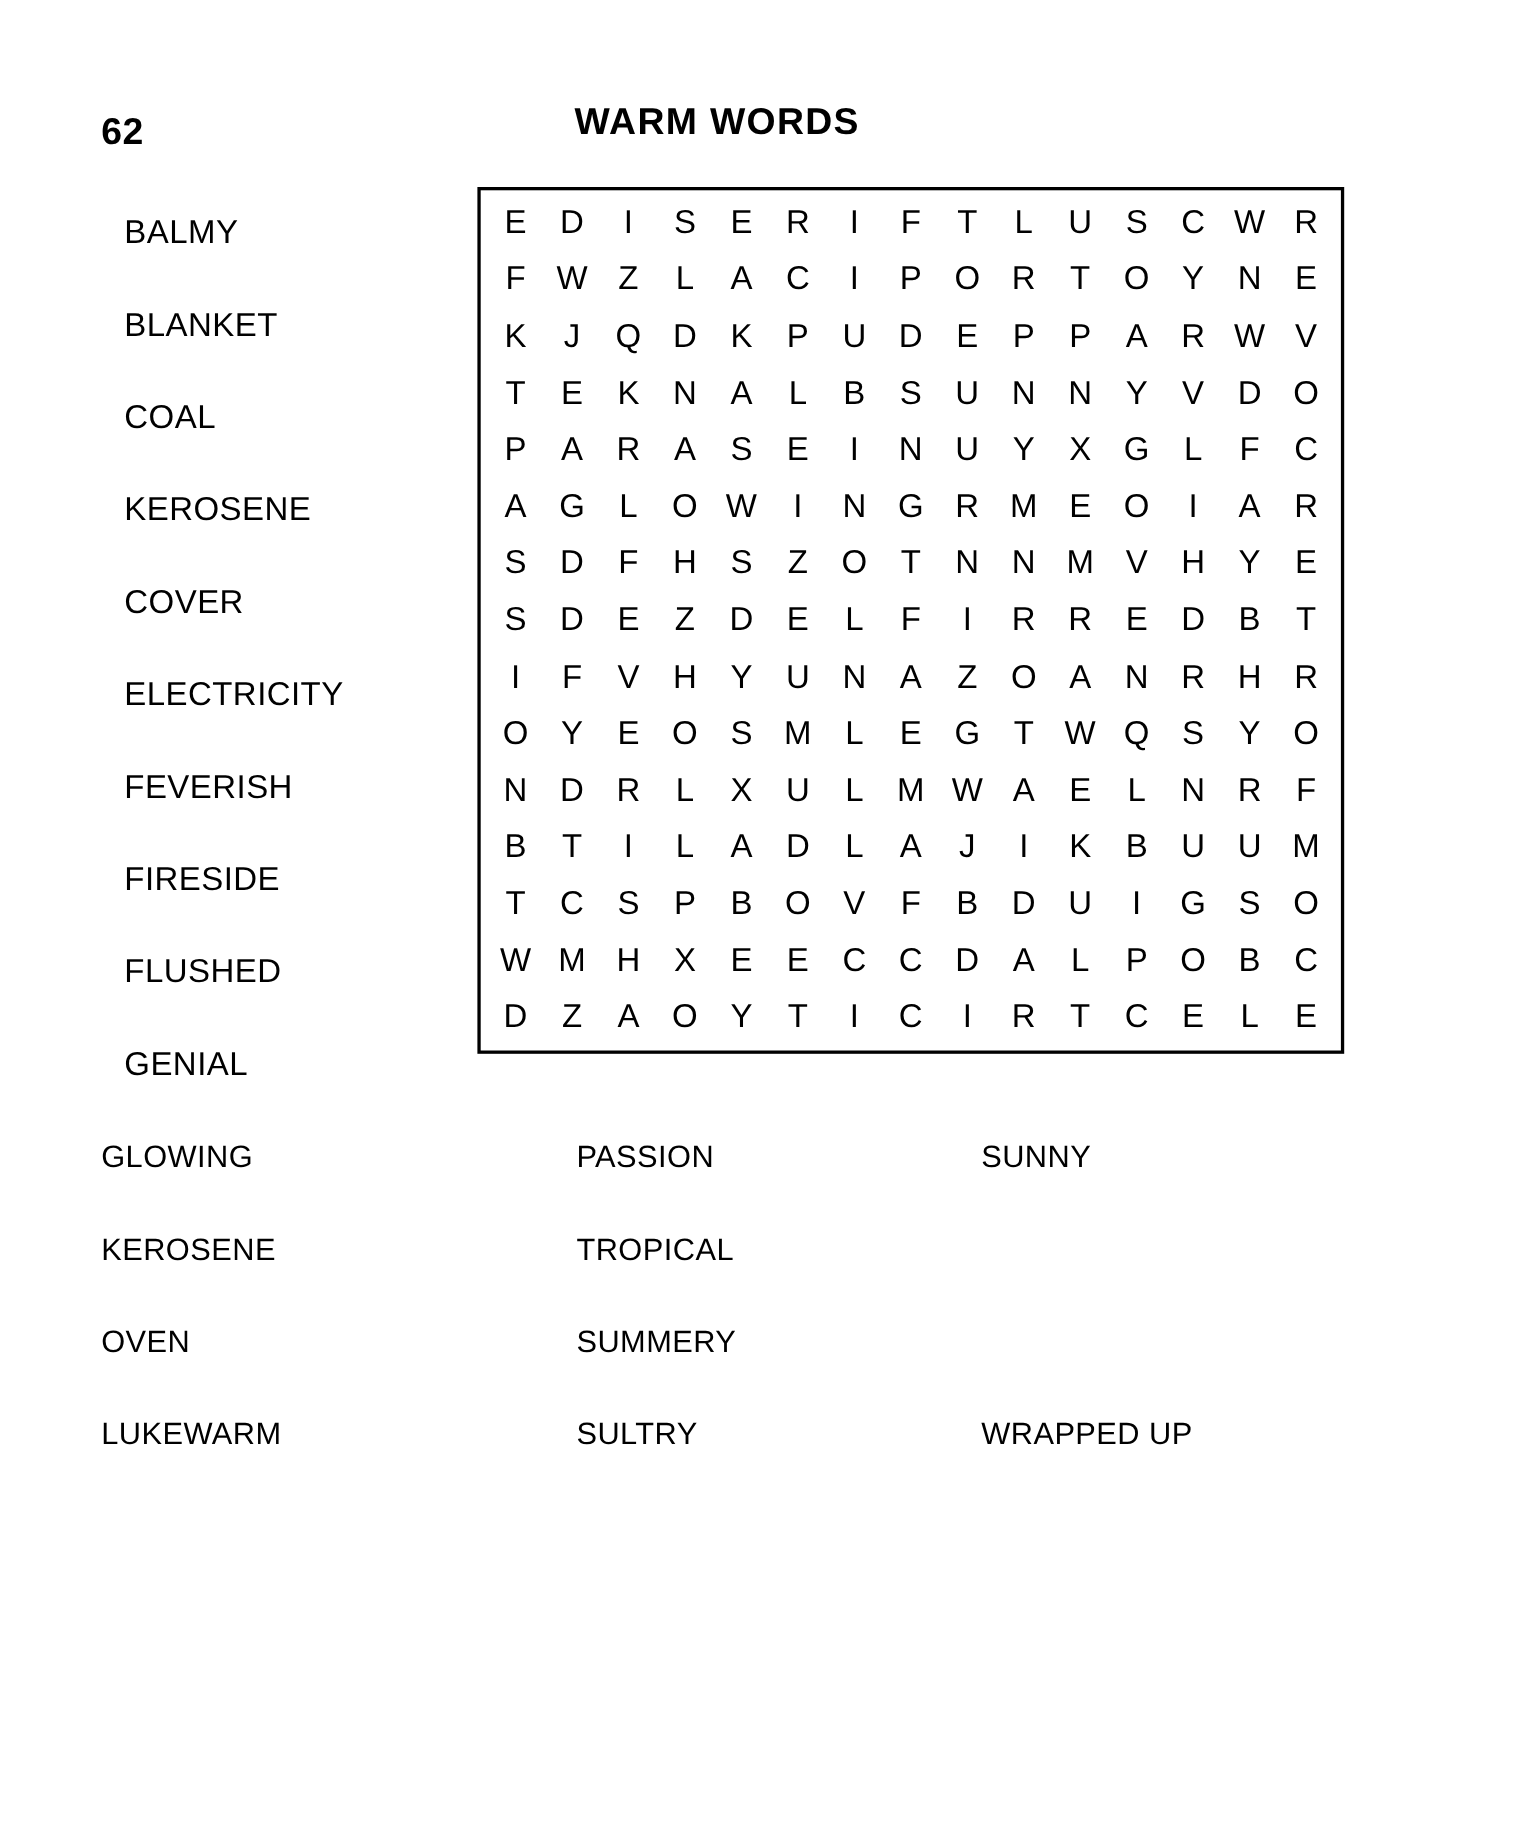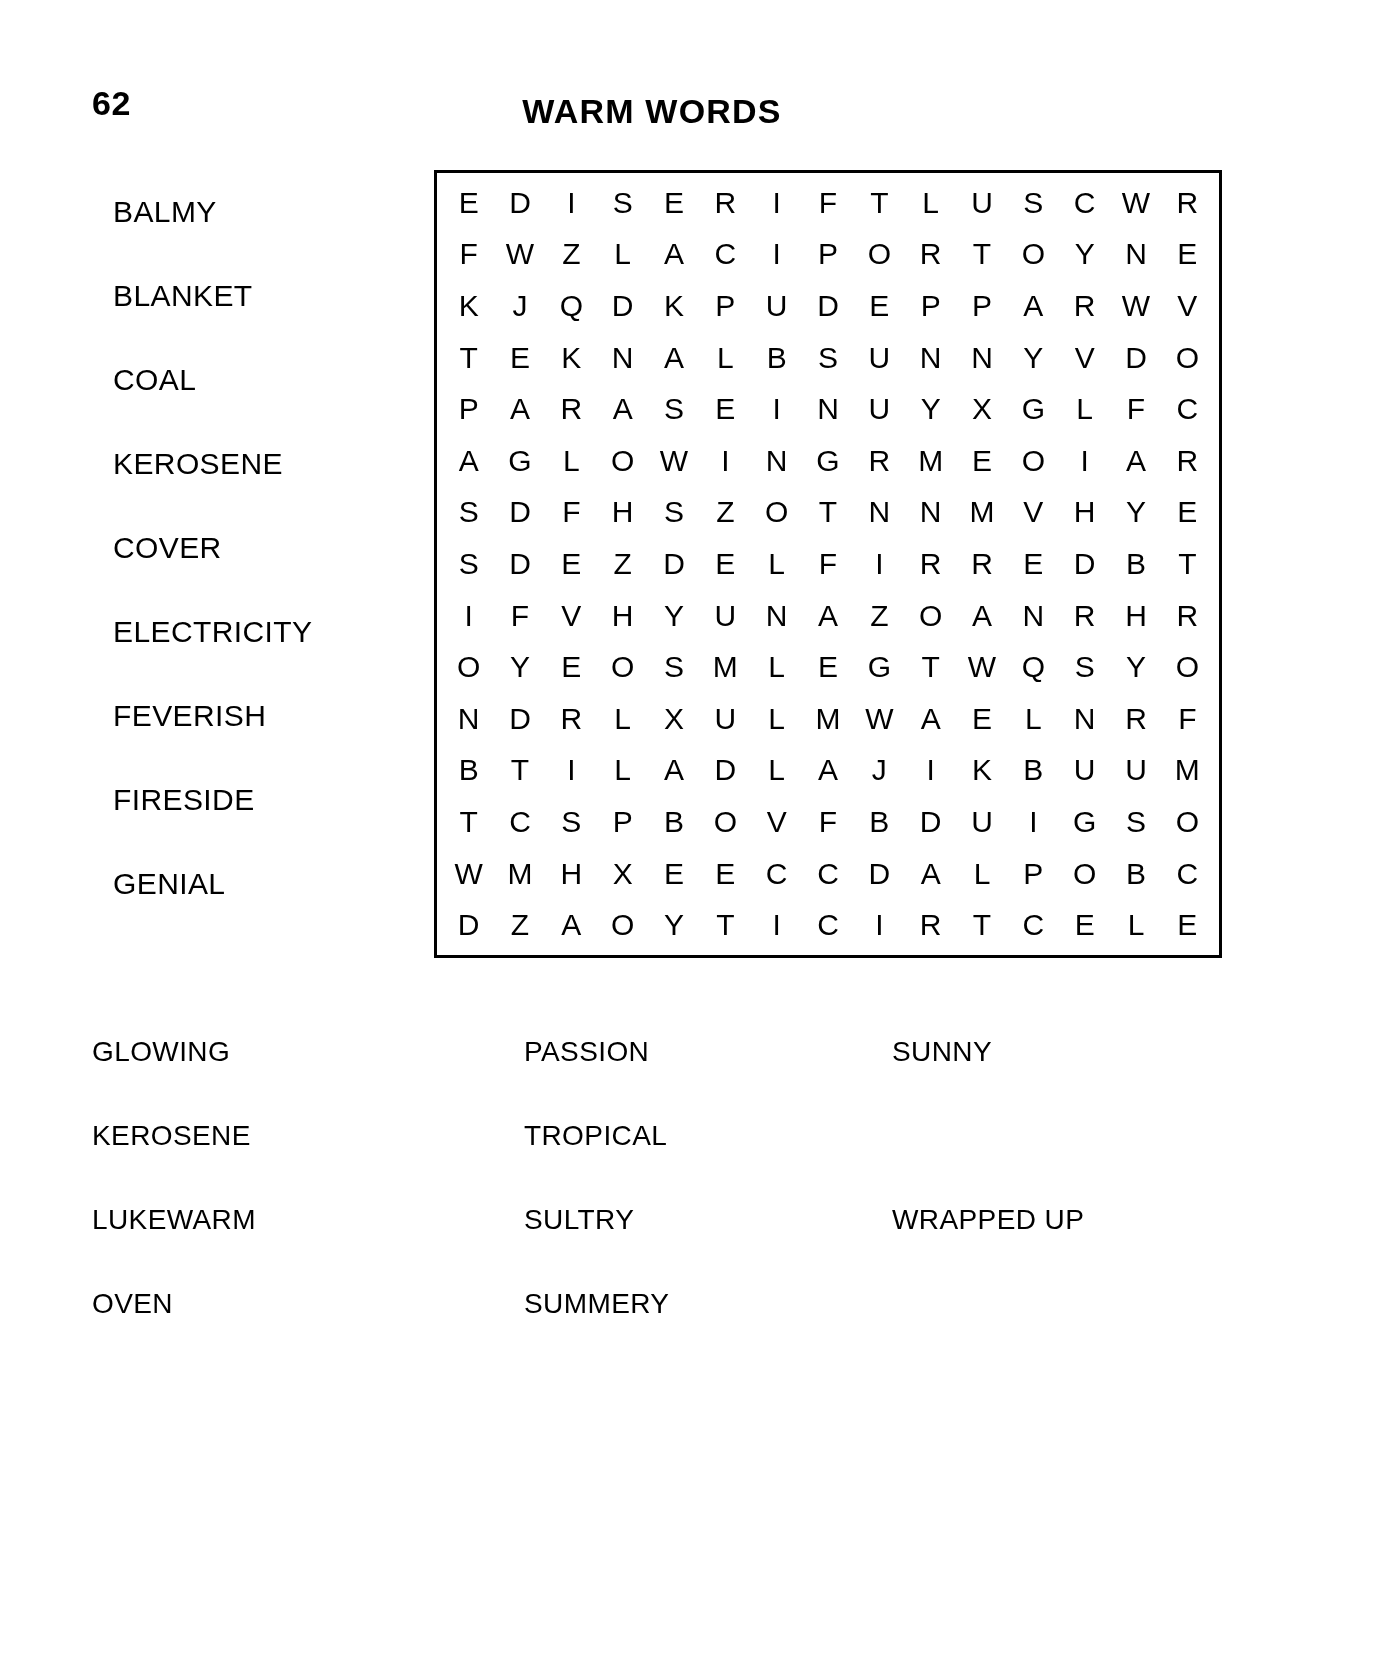--- a/index.html
+++ b/index.html
@@ -19,21 +19,21 @@
   .page {
     position: relative;
     width: 1400px;
     height: 1680px;
   }
 
   
   .page-number {
     position: absolute;
     left: 92px;
-    top: 84px;
+    top: 101px;
     font-size: 34px;
     font-weight: bold;
     letter-spacing: 0.5px;
   }
   .puzzle-title {
     position: absolute;
     left: 0;
     top: 92px;
     width: 1400px;
     text-align: center;
@@ -118,20 +118,21 @@
 
   <div class="word-col-left">
     <div class="word">BALMY</div>
     <div class="word">BLANKET</div>
     <div class="word">COAL</div>
     <div class="word">KEROSENE</div>
     <div class="word">COVER</div>
     <div class="word">ELECTRICITY</div>
     <div class="word">FEVERISH</div>
     <div class="word">FIRESIDE</div>
+    <div class="word">FLUSHED</div>
     <div class="word">GENIAL</div>
   </div>
 
   <div class="grid-wrap">
     <div class="grid" id="letter-grid" style="grid-template-columns: repeat(15, 1fr); grid-template-rows: repeat(15, 1fr);">
         <div class="cell">E</div>
         <div class="cell">D</div>
         <div class="cell">I</div>
         <div class="cell">S</div>
         <div class="cell">E</div>
@@ -362,24 +363,24 @@
     <div class="bottom-row">
       <div class="word col-a">GLOWING</div>
       <div class="word col-b">PASSION</div>
       <div class="word col-c">SUNNY</div>
     </div>
     <div class="bottom-row">
       <div class="word col-a">KEROSENE</div>
       <div class="word col-c">TROPICAL</div>
     </div>
     <div class="bottom-row">
+      <div class="word col-a">OVEN</div>
+      <div class="word col-b">SUMMERY</div>
+      <div class="word col-c"></div>
+    </div>
+    <div class="bottom-row">
       <div class="word col-a">LUKEWARM</div>
       <div class="word col-b">SULTRY</div>
       <div class="word col-c">WRAPPED UP</div>
     </div>
-    <div class="bottom-row">
-      <div class="word col-a">OVEN</div>
-      <div class="word col-b">SUMMERY</div>
-      <div class="word col-c"></div>
-    </div>
   </div>
 
 </div>
 
 </body></html>

